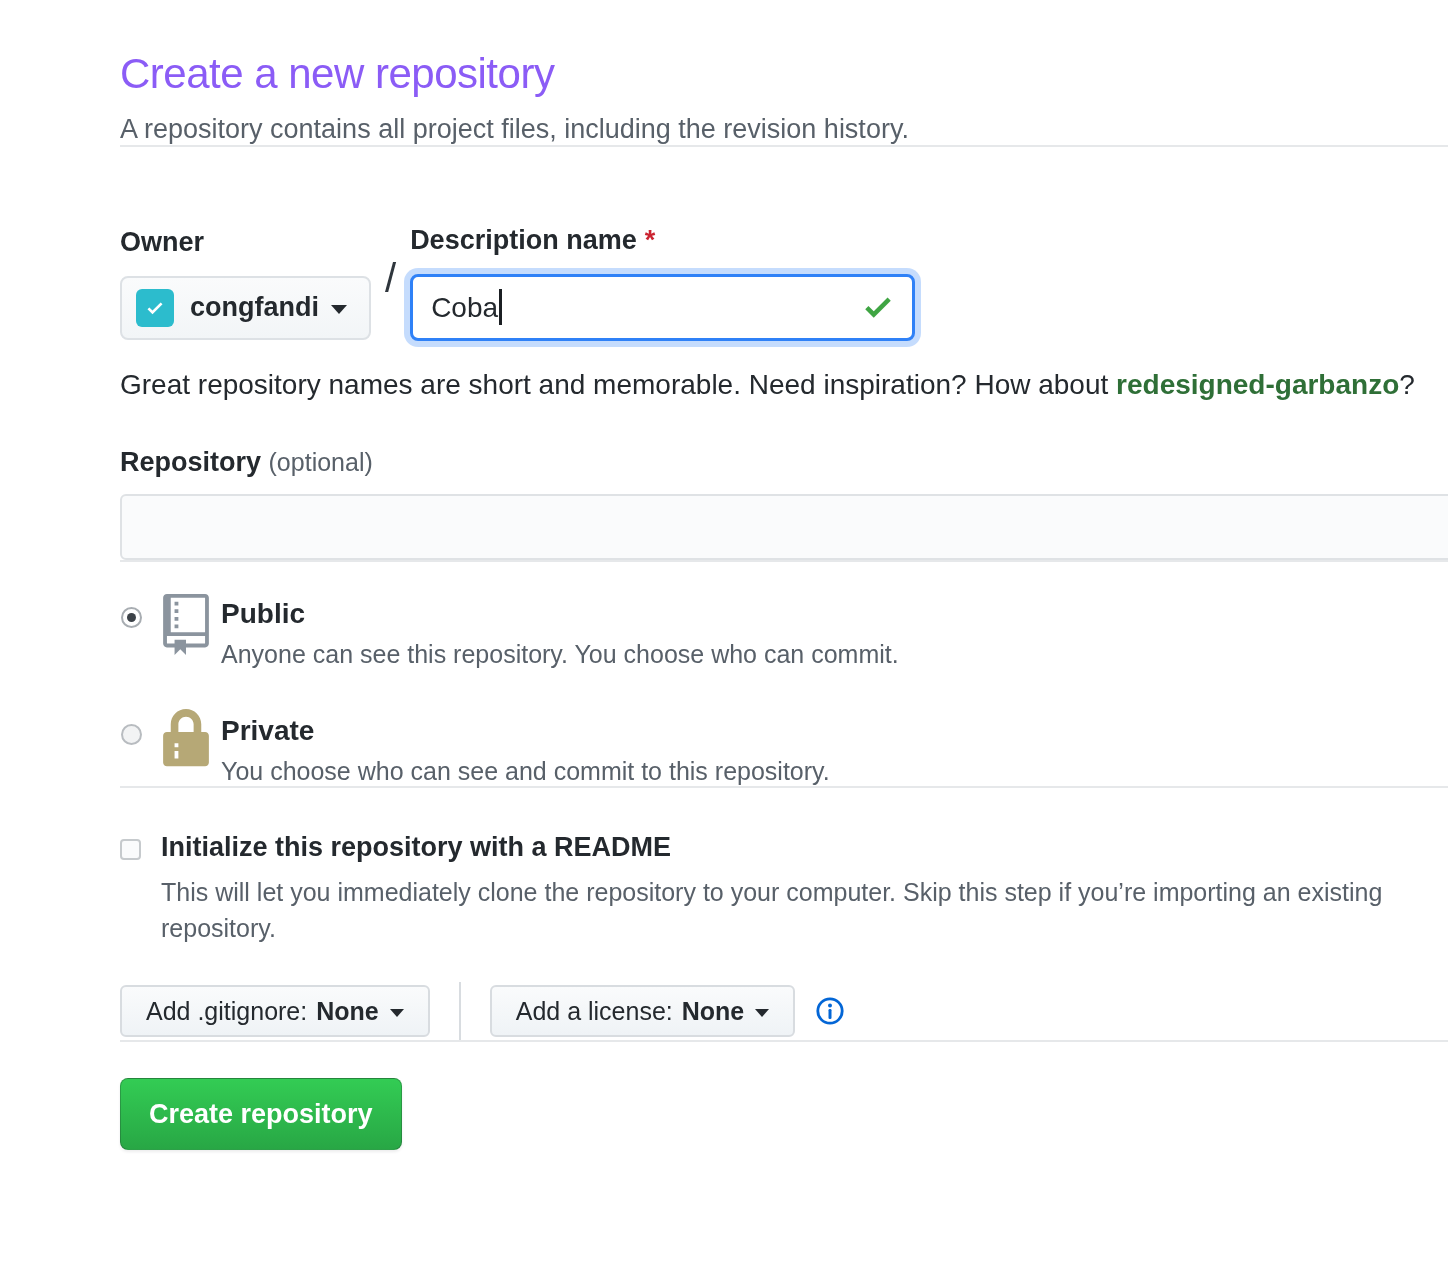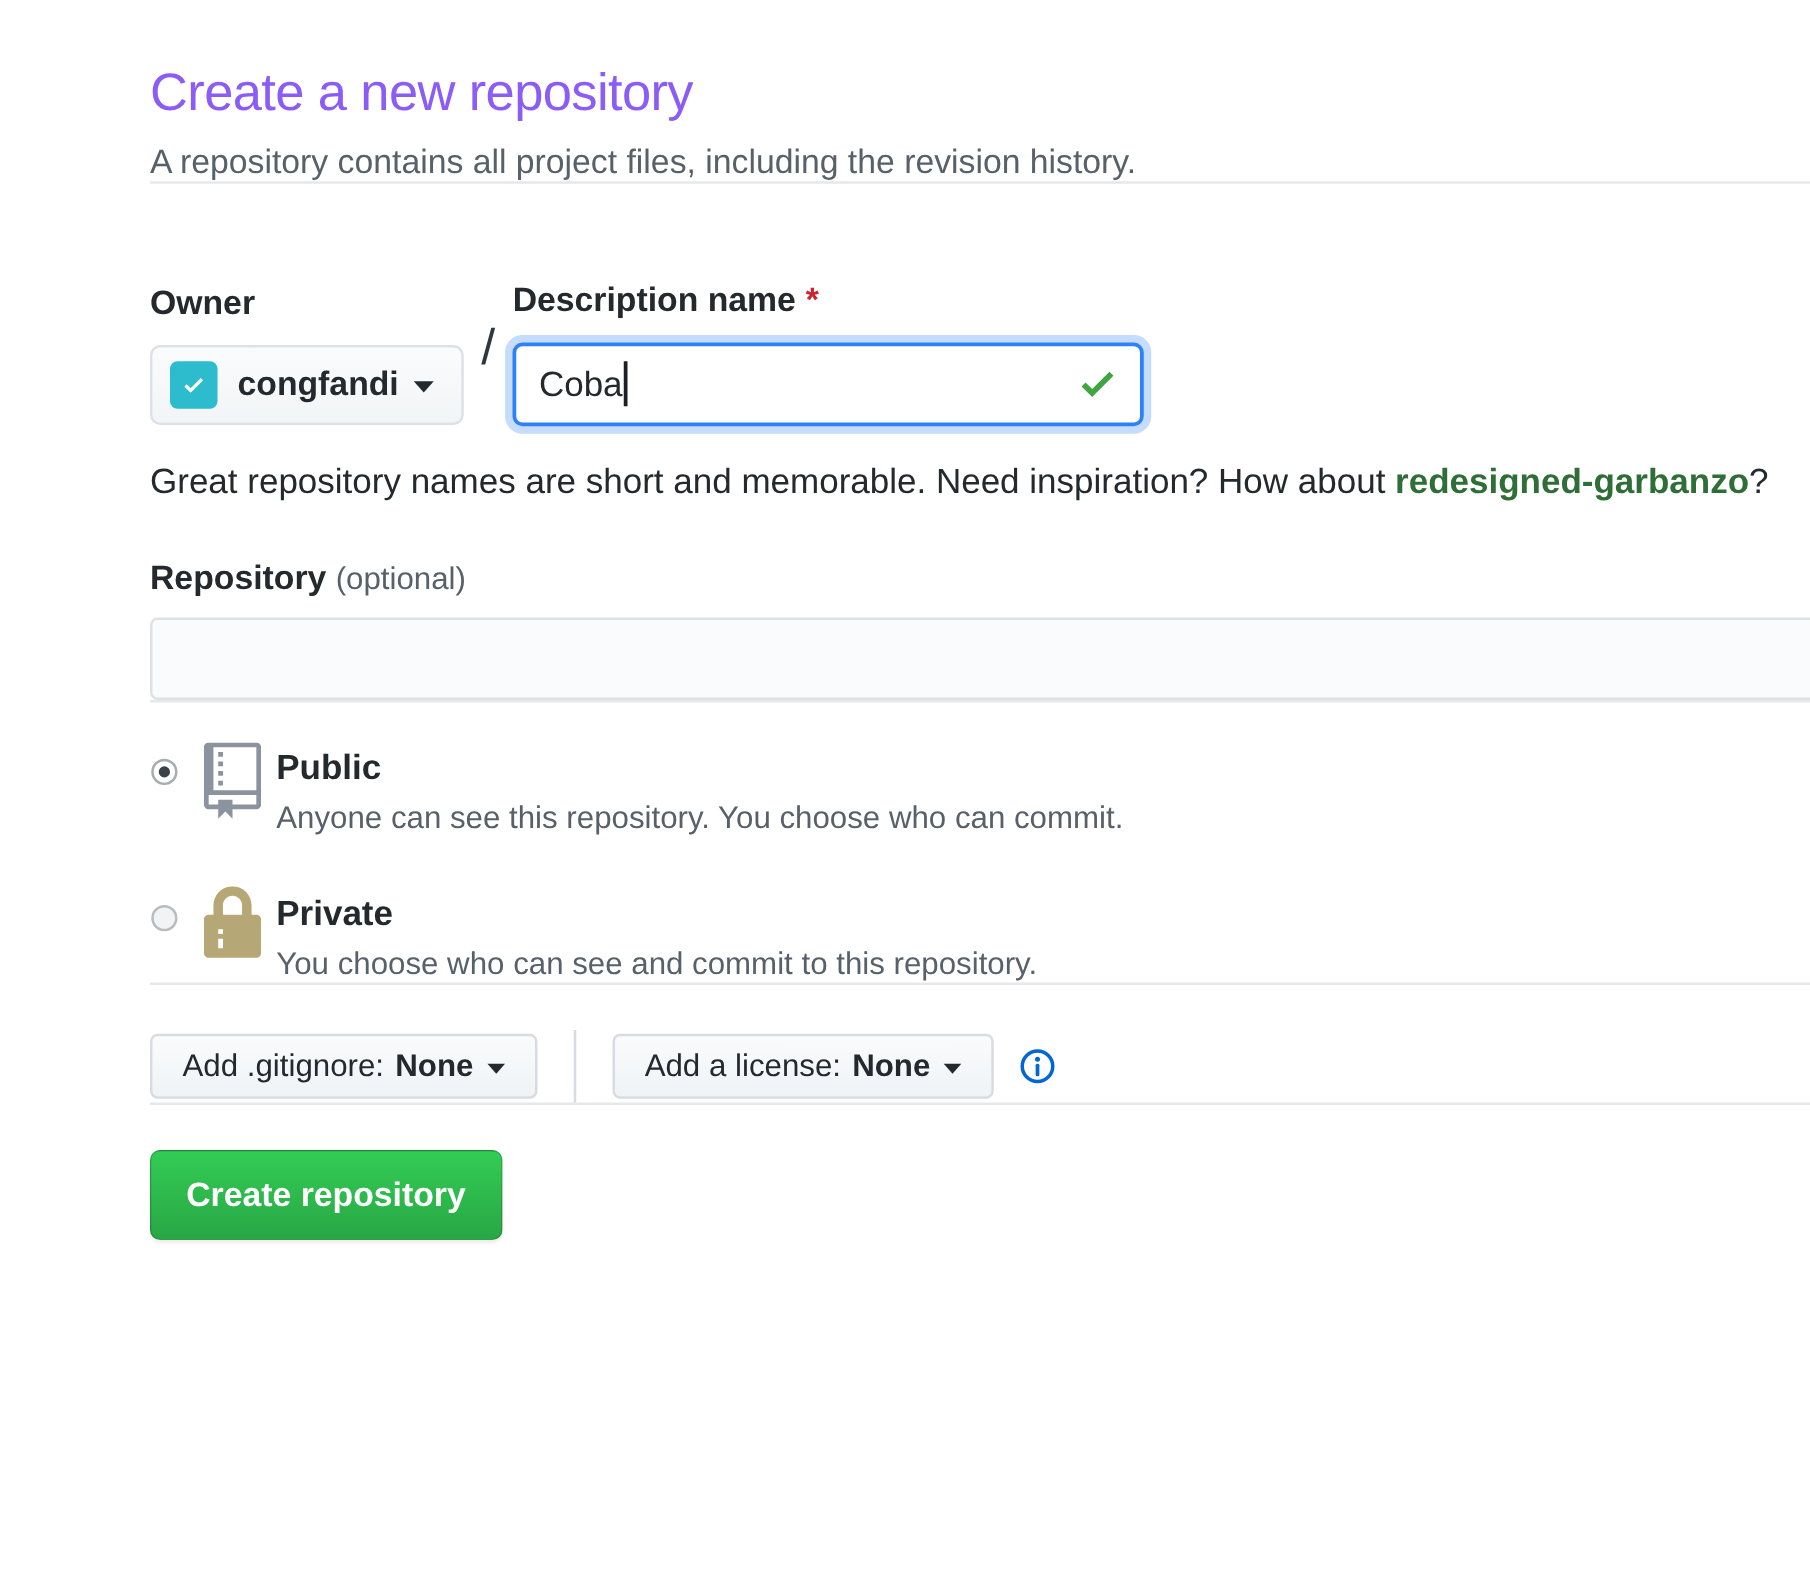--- a/index.html
+++ b/index.html
@@ -210,20 +210,27 @@
       <path fill="#b6a876" fill-rule="evenodd" d="M4 13H3v-1h1v1zm8-6v7c0 .55-.45 1-1 1H1c-.55 0-1-.45-1-1V7c0-.55.45-1 1-1h1V4c0-2.2 1.8-4 4-4s4 1.8 4 4v2h1c.55 0 1 .45 1 1zM4 6h4V4c0-1.1-.9-2-2-2s-2 .9-2 2v2zm0 3H3v1h1V9zm0 2H3v1h1v-1z"></path>
     </svg>
     <div class="vis-text">
       <div class="vis-title">Private</div>
       <div class="vis-desc">You choose who can see and commit to this repository.</div>
     </div>
   </div>
 
   <hr class="divider hr3">
 
+  <div class="readme-row">
+    <input type="checkbox" class="checkbox" style="">
+    <div class="readme-text">
+      <div class="readme-title">Initialize this repository with a README</div>
+      <div class="readme-desc">This will let you immediately clone the repository to your computer. Skip this step if you’re importing an existing repository.</div>
+    </div>
+  </div>
 
   <div class="options-row">
     <button class="option-btn">
       <span>Add .gitignore:</span>
       <span class="bold-val">None</span>
       <span class="caret-down"></span>
     </button>
     <span class="v-divider"></span>
     <button class="option-btn">
       <span>Add a license:</span>

